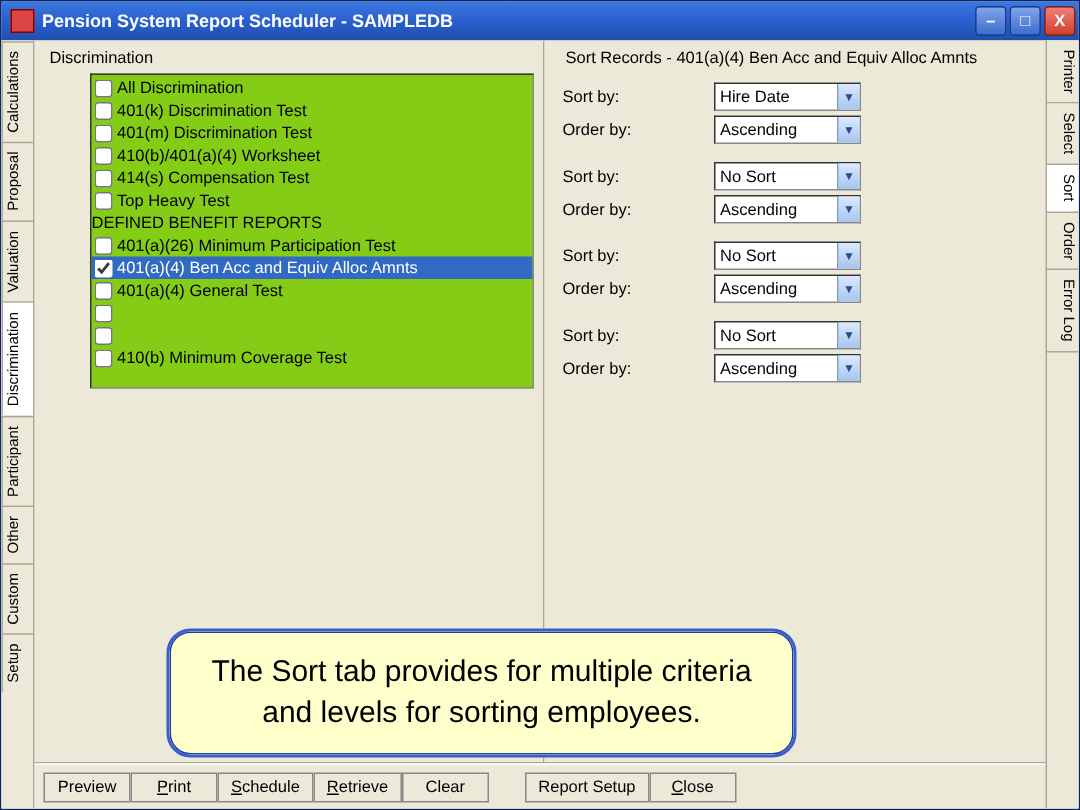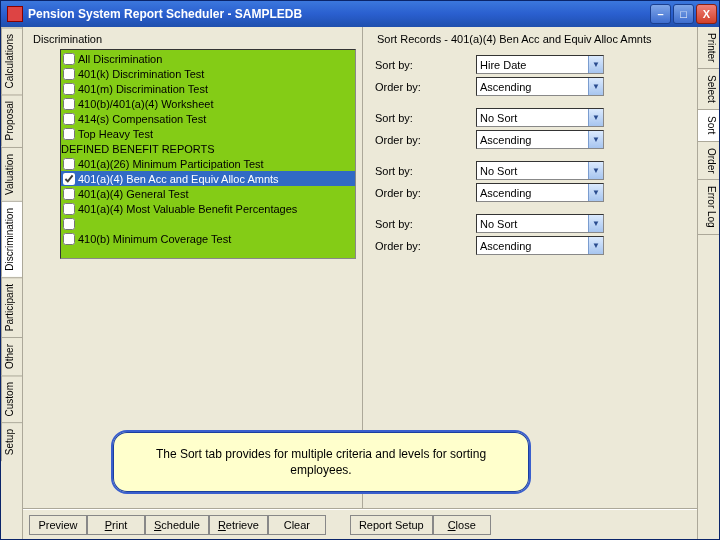--- a/index.html
+++ b/index.html
@@ -24,26 +24,26 @@
   .panel-right { flex:1; padding:4px 10px 4px 12px; background:#ece9d8; }
   .grp-label { font-size:11px; margin:2px 0 4px 2px; }
   .listbox { flex:1; background:#84cc16; border:1px inset #888; padding:1px 0; overflow:auto; max-height:210px;margin-left:29px;}
   .li { display:flex; align-items:center; height:15px; padding:0 2px; white-space:nowrap; font-size:11px; }
   .li input[type=checkbox]{ width:12px; height:12px; margin-right:3px;}
   .li.nocheck { padding-left:0;}
   .li.selected { background:#316ac5; color:#fff; }
   .li.selected input[type=checkbox]{ accent-color:#fff;}
   .sort-row { display:flex; align-items:center; margin:3px 0;gap:41px; }
   .sort-row label { width:60px; font-size:11px;}
-  .combo { position:relative; width:128px; height:19px; background:#fff; border:1px inset #888; display:flex; align-items:center; padding:0 16px 0 3px; font-size:11px;}
+  .combo { position:relative; width:98px; height:19px; background:#fff; border:1px inset #888; display:flex; align-items:center; padding:0 16px 0 3px; font-size:11px;}
   .combo .arrow { position:absolute; right:0; top:0; width:15px; height:100%; background:linear-gradient(to bottom,#dbeafe,#a7c5ef); border-left:1px solid #7a9ccf; display:flex; align-items:center; justify-content:center; font-size:8px; color:#2a4c8f;}
   .bottombar { height:30px; display:flex; align-items:center; padding:0 6px; background:#ece9d8; border-top:1px solid #fff;}
   .bbtn { min-width:58px; height:20px; padding:0 8px; font-size:11px; background:#ece9d8; border:1px solid #888; cursor:pointer; text-align:center; line-height:18px;}
   .bbtn u { text-decoration:underline;}
-  .callout { position:absolute; left:110px; top:403px; width:420px; background:#ffffcc; border:2px solid #3a5fcd; border-radius:16px; padding:14px 18px; font-family:Arial,sans-serif; font-size:12px; text-align:center; line-height:1.35; box-shadow:0 0 0 1px #1a3f9f inset;}
+  .callout { position:absolute; left:110px; top:392px; width:420px; background:#ffffcc; border:2px solid #3a5fcd; border-radius:16px; padding:14px 18px; font-family:Arial,sans-serif; font-size:20px; text-align:center; line-height:1.35; box-shadow:0 0 0 1px #1a3f9f inset;}
   .panel-right .grp-label { margin-bottom:10px;}
 </style>
 </head>
 <body>
 
 <div class="window">
   <div class="titlebar">
     <div class="icon"></div>
     <span>Pension System Report Scheduler - SAMPLEDB</span>
     <div class="titlebar-buttons">
@@ -104,21 +104,20 @@
               <div class="li selected">
                 <input type="checkbox" checked="" style="">
                 <span>401(a)(4) Ben Acc and Equiv Alloc Amnts</span>
               </div>
               <div class="li">
                 <input type="checkbox" style="">
                 <span>401(a)(4) General Test</span>
               </div>
               <div class="li">
                 <input type="checkbox" style="">
-                <span>401(a)(4) Most Valuable Benefit Percentages</span>
               </div>
               <div class="li">
                 <input type="checkbox" style="">
               </div>
               <div class="li">
                 <input type="checkbox" style="">
                 <span>410(b) Minimum Coverage Test</span>
               </div>
             </div>
         </div>

